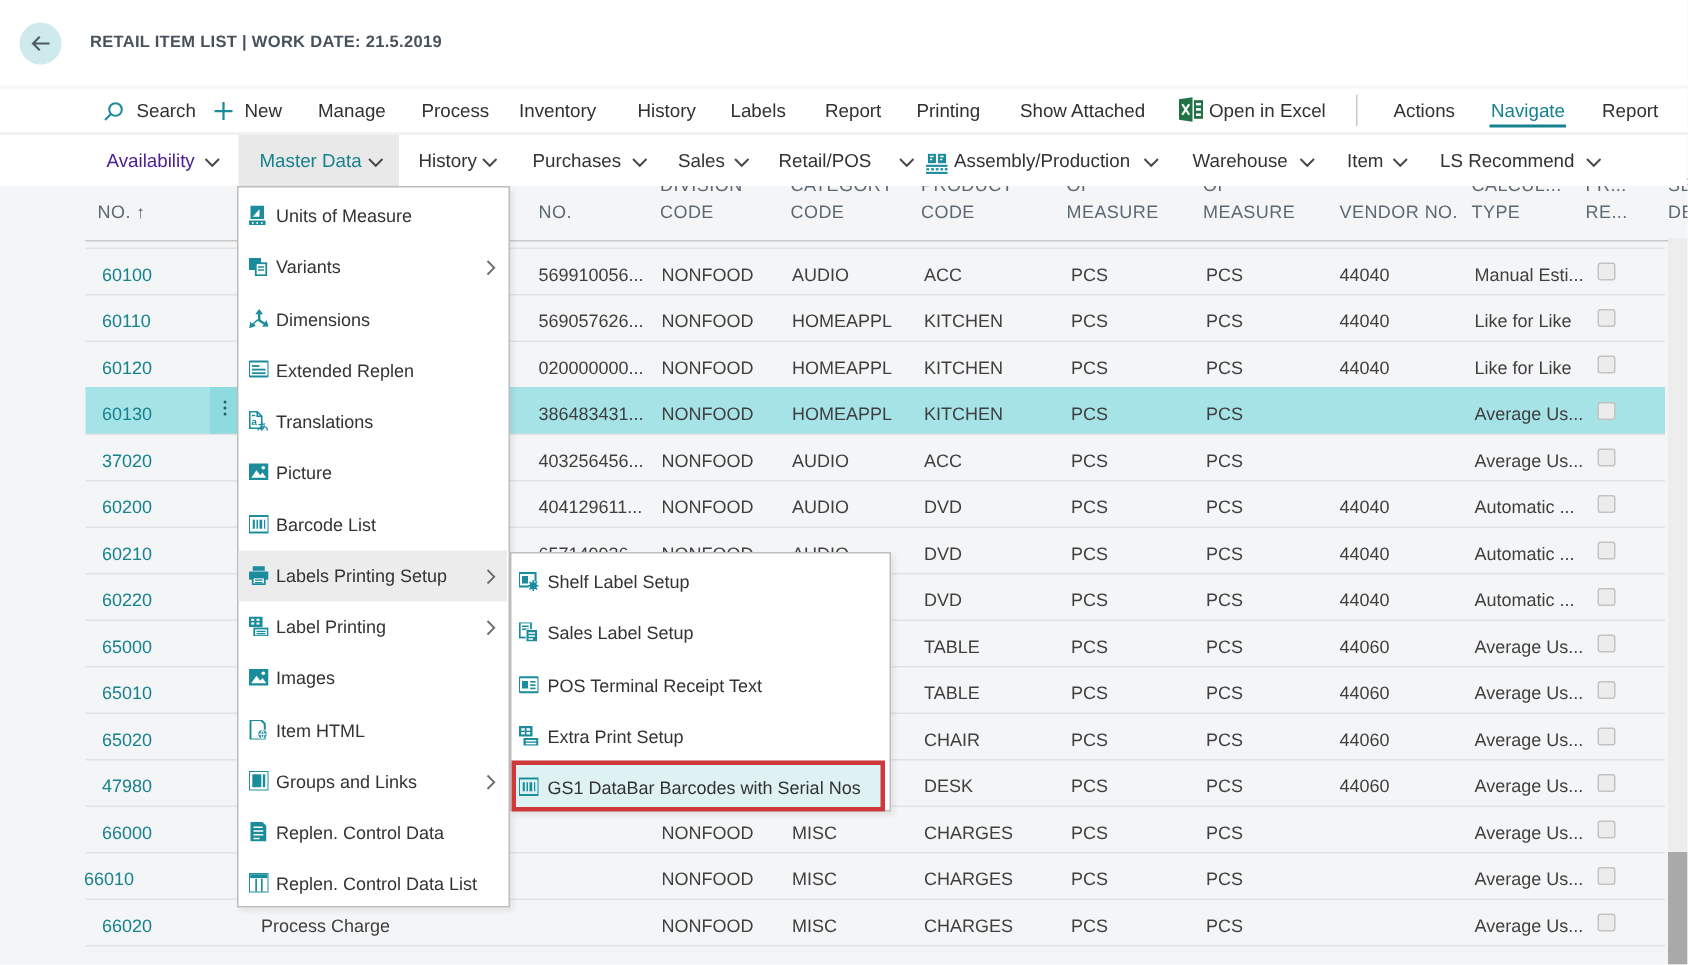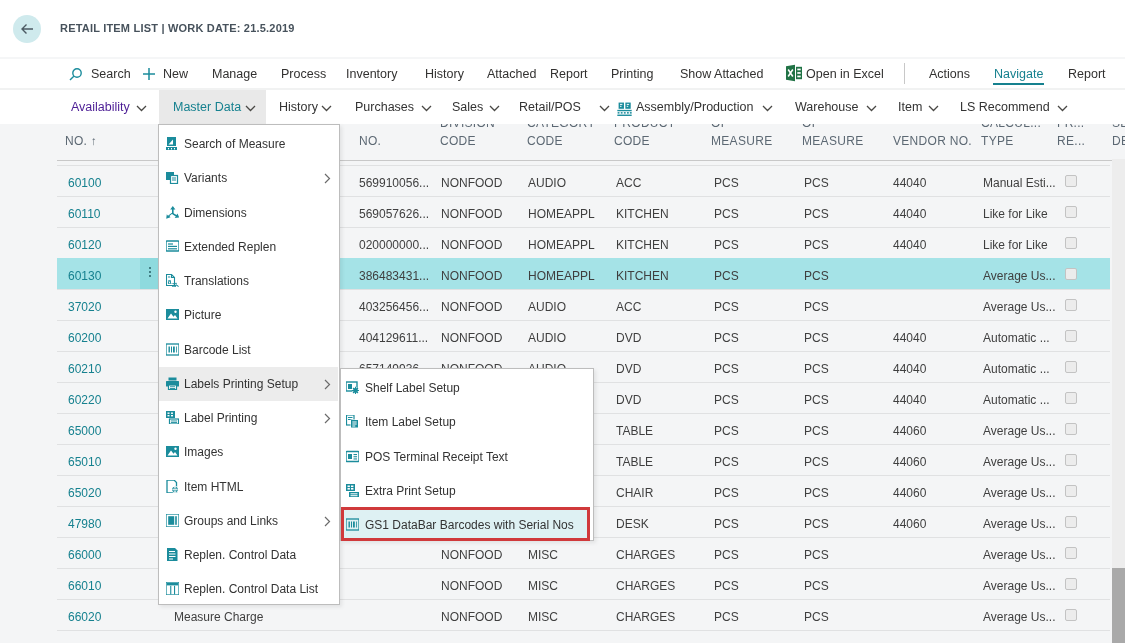--- a/index.html
+++ b/index.html
@@ -158,31 +158,31 @@
 <div class="abs" style="left:57px;top:537px;width:1053px;height:31px;background:transparent;border-bottom:1px solid #e0e1e2"></div>
 <div class="link" style="left:68px;top:547.5px">66000</div>
 <div class="cell" style="left:441px;top:547.5px">NONFOOD</div>
 <div class="cell" style="left:528px;top:547.5px">MISC</div>
 <div class="cell" style="left:616px;top:547.5px">CHARGES</div>
 <div class="cell" style="left:714px;top:547.5px">PCS</div>
 <div class="cell" style="left:804px;top:547.5px">PCS</div>
 <div class="cell" style="left:983px;top:547.5px">Average Us...</div>
 <div class="cb" style="left:1065px;top:546.5px"></div>
 <div class="abs" style="left:57px;top:568px;width:1053px;height:31px;background:transparent;border-bottom:1px solid #e0e1e2"></div>
-<div class="link" style="left:68px;top:578.5px">66010</div>
+<div class="link" style="left:56px;top:578.5px">66010</div>
 <div class="cell" style="left:441px;top:578.5px">NONFOOD</div>
 <div class="cell" style="left:528px;top:578.5px">MISC</div>
 <div class="cell" style="left:616px;top:578.5px">CHARGES</div>
 <div class="cell" style="left:714px;top:578.5px">PCS</div>
 <div class="cell" style="left:804px;top:578.5px">PCS</div>
 <div class="cell" style="left:983px;top:578.5px">Average Us...</div>
 <div class="cb" style="left:1065px;top:577.5px"></div>
 <div class="abs" style="left:57px;top:599px;width:1053px;height:31px;background:transparent;border-bottom:1px solid #e0e1e2"></div>
 <div class="link" style="left:68px;top:609.5px">66020</div>
-<div class="cell" style="left:174px;top:609.5px">Measure Charge</div>
+<div class="cell" style="left:174px;top:609.5px">Process Charge</div>
 <div class="cell" style="left:441px;top:609.5px">NONFOOD</div>
 <div class="cell" style="left:528px;top:609.5px">MISC</div>
 <div class="cell" style="left:616px;top:609.5px">CHARGES</div>
 <div class="cell" style="left:714px;top:609.5px">PCS</div>
 <div class="cell" style="left:804px;top:609.5px">PCS</div>
 <div class="cell" style="left:983px;top:609.5px">Average Us...</div>
 <div class="cb" style="left:1065px;top:608.5px"></div>
 <div class="abs" style="left:1112px;top:159px;width:13px;height:484px;background:#ededed"></div>
 <div class="abs" style="left:1112px;top:568px;width:13px;height:75px;background:#a9a9a9"></div>
 <div class="abs" style="left:13px;top:15px;width:28px;height:28px;border-radius:50%;background:#cfeaed"></div>
@@ -194,21 +194,21 @@
 <svg class="abs" style="left:69px;top:67px" width="14" height="14" viewBox="0 0 14 14">
     <circle cx="8" cy="6" r="4.2" fill="none" stroke="#1b8c9c" stroke-width="1.4"></circle>
     <path d="M4.8 9.2 L1 13" stroke="#1b8c9c" stroke-width="1.4"></path>
   </svg>
 <div class="act" style="left:91px">Search</div>
 <div class="act" style="left:163px">New</div>
 <div class="act" style="left:212px">Manage</div>
 <div class="act" style="left:281px">Process</div>
 <div class="act" style="left:346px">Inventory</div>
 <div class="act" style="left:425px">History</div>
-<div class="act" style="left:487px">Attached</div>
+<div class="act" style="left:487px">Labels</div>
 <div class="act" style="left:550px">Report</div>
 <div class="act" style="left:611px">Printing</div>
 <div class="act" style="left:680px">Show Attached</div>
 <div class="act" style="left:806px">Open in Excel</div>
 <div class="act" style="left:929px">Actions</div>
 <div class="act" style="left:1068px">Report</div>
 <svg class="abs" style="left:142px;top:67px" width="14" height="14" viewBox="0 0 14 14">
     <path d="M7 1 L7 13 M1 7 L13 7" stroke="#1b8c9c" stroke-width="1.5"></path>
   </svg>
 <svg class="abs" style="left:785px;top:64px" width="18" height="18" viewBox="0 0 18 18">
@@ -280,21 +280,21 @@
   </svg>
 <div class="abs" style="left:158px;top:124px;width:180px;height:479px;background:#fff;border:1px solid #bdbdbd;box-shadow:2px 2px 4px rgba(0,0,0,0.08)"></div>
 <svg style="position:absolute;left:166px;top:137.0px" width="13" height="13" viewBox="0 0 13 13">
     <rect x="1" y="0" width="9" height="9" fill="#1b8c9c"></rect>
     <path d="M2.5 7.5 L7 2.5 L7 7.5 Z" fill="#fff"></path>
     <rect x="0" y="10" width="11" height="3" fill="#1b8c9c"></rect>
     <rect x="2" y="11" width="1" height="1.4" fill="#fff"></rect>
     <rect x="5" y="11" width="1" height="1.4" fill="#fff"></rect>
     <rect x="8" y="11" width="1" height="1.4" fill="#fff"></rect>
   </svg>
-<div class="mtext" style="left:184px;top:137.0px">Search of Measure</div>
+<div class="mtext" style="left:184px;top:137.0px">Units of Measure</div>
 <svg style="position:absolute;left:166px;top:171.25px" width="13" height="13" viewBox="0 0 13 13">
     <rect x="0" y="1" width="8" height="8" fill="#1b8c9c"></rect>
     <rect x="4.5" y="4.5" width="7" height="8" fill="#fff" stroke="#1b8c9c" stroke-width="1.2"></rect>
     <rect x="6" y="6.5" width="4" height="1" fill="#1b8c9c"></rect>
     <rect x="6" y="8.5" width="4" height="1" fill="#1b8c9c"></rect>
   </svg>
 <div class="mtext" style="left:184px;top:171.2px">Variants</div>
 <svg style="position:absolute;left:324px;top:173.25px" width="7" height="11" viewBox="0 0 7 11">
     <path d="M1 1 L5.5 5.5 L1 10" fill="none" stroke="#6b6b6b" stroke-width="1.2"></path>
   </svg>
@@ -410,21 +410,21 @@
 <svg style="position:absolute;left:346px;top:415.25px" width="13" height="13" viewBox="0 0 13 13">
     <rect x="0.5" y="0" width="7.5" height="10" fill="none" stroke="#1b8c9c" stroke-width="1.2"></rect>
     <rect x="2" y="2" width="4.5" height="1" fill="#1b8c9c"></rect>
     <rect x="2" y="4" width="4.5" height="1" fill="#1b8c9c"></rect>
     <rect x="4.5" y="4.5" width="8" height="8.5" fill="#fff"></rect>
     <rect x="5" y="5" width="7" height="7.5" fill="#1b8c9c"></rect>
     <rect x="6.3" y="6.5" width="4.4" height="1" fill="#fff"></rect>
     <rect x="6.3" y="8.5" width="4.4" height="1" fill="#fff"></rect>
     <rect x="6.3" y="10.5" width="3" height="1" fill="#fff"></rect>
   </svg>
-<div class="mtext" style="left:365px;top:415.2px">Item Label Setup</div>
+<div class="mtext" style="left:365px;top:415.2px">Sales Label Setup</div>
 <svg style="position:absolute;left:346px;top:449.5px" width="13" height="13" viewBox="0 0 13 13">
     <rect x="0" y="1.5" width="13" height="10" rx="1" fill="none" stroke="#1b8c9c" stroke-width="1.4"></rect>
     <rect x="2" y="4" width="4" height="5" fill="#1b8c9c"></rect>
     <rect x="7.5" y="4" width="3.5" height="1.1" fill="#1b8c9c"></rect>
     <rect x="7.5" y="6.2" width="3.5" height="1.1" fill="#1b8c9c"></rect>
     <rect x="7.5" y="8.4" width="3.5" height="1.1" fill="#1b8c9c"></rect>
   </svg>
 <div class="mtext" style="left:365px;top:449.5px">POS Terminal Receipt Text</div>
 <svg style="position:absolute;left:346px;top:483.75px" width="13" height="13" viewBox="0 0 13 13">
     <rect x="0" y="0" width="9" height="7" fill="#1b8c9c"></rect>

